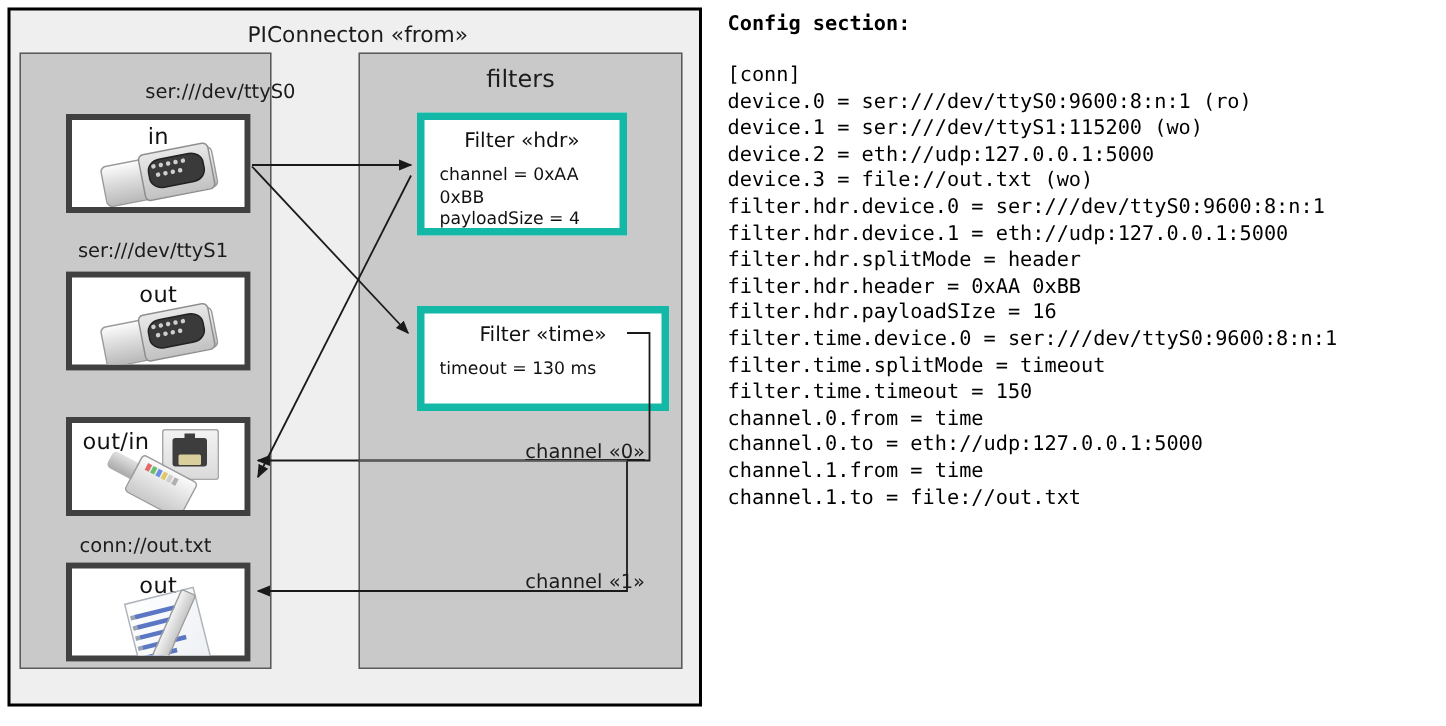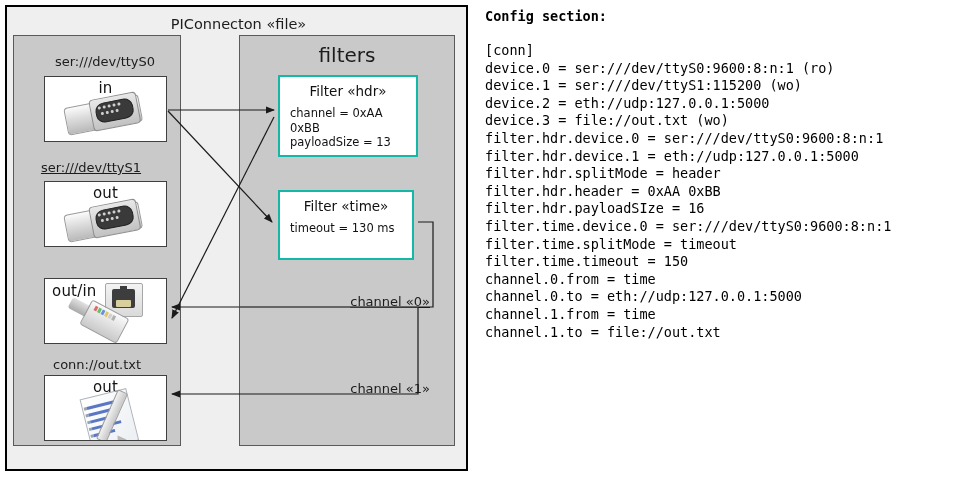--- a/index.html
+++ b/index.html
@@ -30,43 +30,43 @@
     position:absolute;
     background:#c9c9c9;
     border:1px solid #5a5a5a;
     box-sizing:border-box;
   }
   .devices-box{left:13px;top:35px;width:168px;height:411px;}
   .filters-box{left:239px;top:35px;width:216px;height:411px;}
 
   .group-title{
     position:absolute;left:0;top:7px;width:100%;
-    text-align:center;font-size:20px;color:#1c1c1c;
+    text-align:center;font-size:16px;color:#1c1c1c;
   }
 
   .dev-label{
     position:absolute;text-align:center;font-size:13px;color:#1c1c1c;
     white-space:nowrap;
   }
   .node-box{
     position:absolute;background:#ffffff;
-    border:1px solid #404040;box-sizing:border-box;
+    border:4px solid #404040;box-sizing:border-box;
     overflow:hidden;
     text-decoration:underline;
   }
   .node-cap{
     position:absolute;top:2px;width:100%;text-align:center;
     font-size:15px;color:#111;letter-spacing:.2px;
   }
   .node-cap.left{text-align:left;left:7px;width:auto;}
 
   
   .filter-card{
     position:absolute;background:#ffffff;
-    border:2px solid #14b8a6;box-sizing:border-box;
+    border:5px solid #14b8a6;box-sizing:border-box;
   }
   .filter-title{
     position:absolute;left:0;top:6px;width:100%;
     text-align:center;font-size:13.5px;color:#111;
   }
   .filter-props{
     position:absolute;left:10px;top:29px;
     font-size:11.5px;line-height:14.5px;color:#111;
   }
 
@@ -178,26 +178,26 @@
   .config-body div{white-space:pre;}
 </style>
 </head>
 <body>
 
 <div id="root">
 
   <div class="diagram">
 
     <div class="outer-frame">
-      <div class="outer-title">PIConnecton «file»</div>
+      <div class="outer-title">PIConnecton «from»</div>
     </div>
 
     <div class="group-box devices-box"></div>
 
-    <div class="dev-label" style="left:13px;top:54px;width:184px;">ser:///dev/ttyS0</div>
+    <div class="dev-label" style="left:13px;top:54px;width:184px;text-align:right;">ser:///dev/ttyS0</div>
     <div class="node-box" style="left:44px;top:76px;width:123px;height:66px;">
       <div class="node-cap">in</div>
       <div class="icon-wrap" style="left:20px;top:20px;">
         <div class="db9">
           <div class="tail"></div>
           <div class="shell"></div>
           <div class="face"></div>
           <div class="dsub"></div>
           <div class="pins">
             <i style="left:0px;top:0px"></i>
@@ -207,21 +207,21 @@
             <i style="left:20px;top:0px"></i>
             <i style="left:2px;top:6px"></i>
               <i style="left:7px;top:6px"></i>
             <i style="left:12px;top:6px"></i>
               <i style="left:17px;top:6px"></i>
           </div>
         </div>
       </div>
     </div>
 
-    <div class="dev-label" style="left:13px;top:160px;width:156px;text-decoration:underline;">ser:///dev/ttyS1</div>
+    <div class="dev-label" style="left:24px;top:160px;width:156px;">ser:///dev/ttyS1</div>
     <div class="node-box" style="left:44px;top:181px;width:123px;height:66px;">
       <div class="node-cap">out</div>
       <div class="icon-wrap" style="left:20px;top:22px;">
         <div class="db9">
           <div class="tail"></div>
           <div class="shell"></div>
           <div class="face"></div>
           <div class="dsub"></div>
           <div class="pins">
             <i style="left:0px;top:0px"></i>
@@ -284,25 +284,25 @@
     </div>
 
     <div class="group-box filters-box">
       <div class="group-title">filters</div>
     </div>
 
     <div class="filter-card" style="left:278px;top:75px;width:140px;height:82px;">
       <div class="filter-title">Filter «hdr»</div>
       <div class="filter-props">
         <div>channel = 0xAA 0xBB</div>
-        <div>payloadSize = 13</div>
-      </div>
-    </div>
-
-    <div class="filter-card" style="left:278px;top:190px;width:136px;height:70px;">
+        <div>payloadSize = 4</div>
+      </div>
+    </div>
+
+    <div class="filter-card" style="left:278px;top:204px;width:168px;height:70px;">
       <div class="filter-title">Filter «time»</div>
       <div class="filter-props">
         <div>timeout = 130 ms</div>
       </div>
     </div>
 
     <div class="channel-label" style="left:250px;top:294px;width:180px;text-decoration:underline;">channel «0»</div>
     <div class="channel-label" style="left:250px;top:381px;width:180px;">channel «1»</div>
 
     <svg class="wires" viewBox="0 0 478 484" xmlns="http://www.w3.org/2000/svg">

